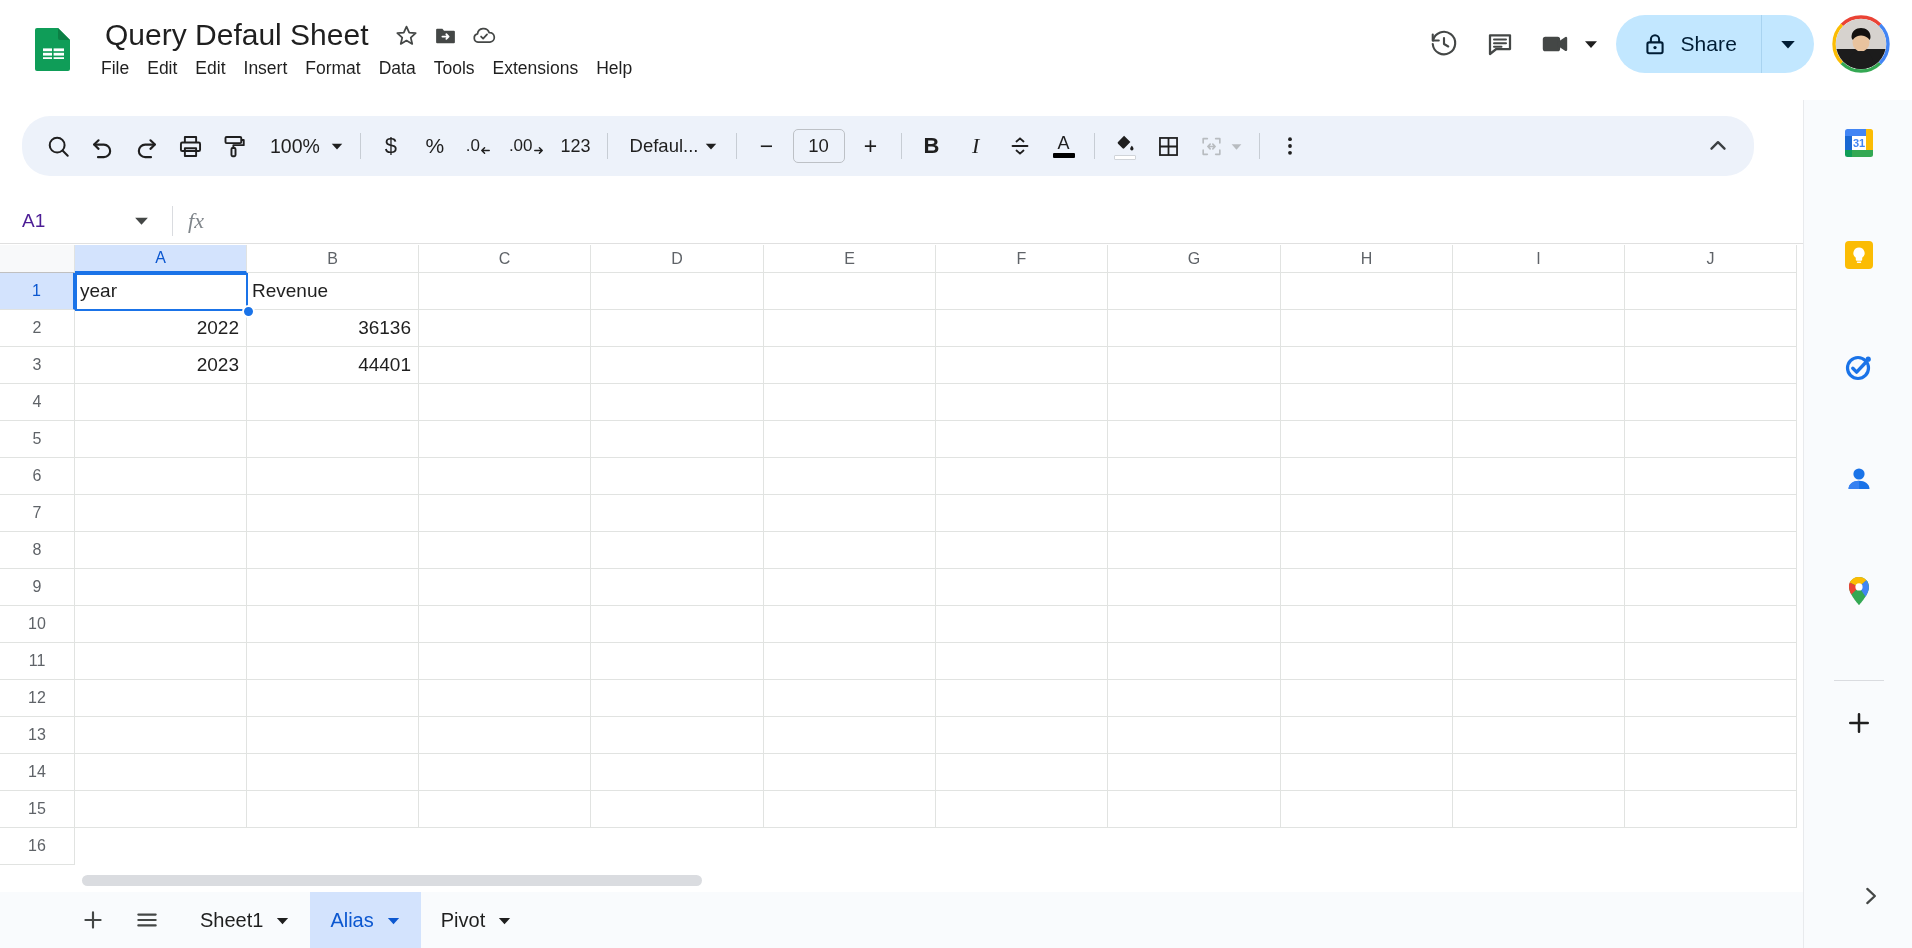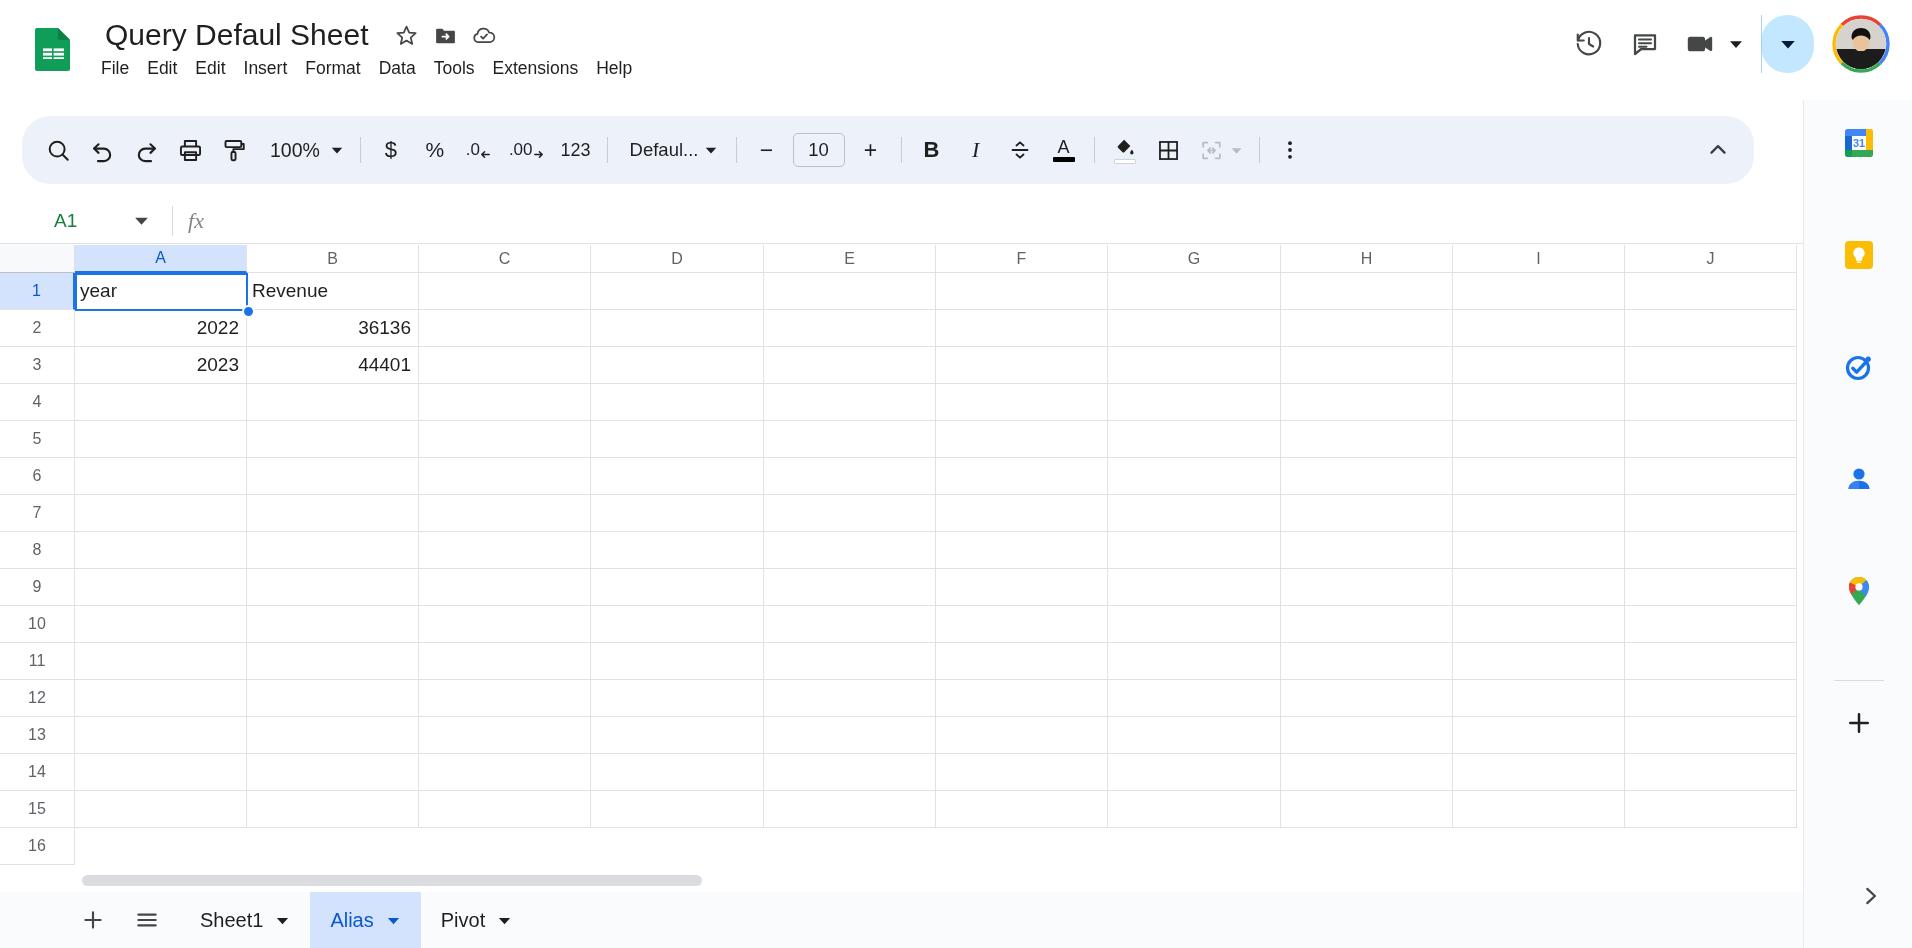--- a/index.html
+++ b/index.html
@@ -62,21 +62,21 @@
     width: 58px; height: 58px; border-radius: 50%; margin-right: 22px;
     position: relative; cursor: pointer; flex-shrink: 0;
   }
   .avatar-photo {
     position: absolute; left: 4px; top: 4px; width: 50px; height: 50px;
     border-radius: 50%; overflow: hidden; background: #c8c6c2;
   }
 
   
   .toolbar {
-    position: absolute; left: 22px; top: 116px; width: 1732px; height: 68px;
+    position: absolute; left: 22px; top: 116px; width: 1732px; height: 60px;
     background: #edf2fa; border-radius: 28px; display: flex; align-items: center;
   }
   .tb {
     height: 40px; min-width: 40px; border-radius: 6px; margin: 0 2px;
     display: flex; align-items: center; justify-content: center;
     cursor: pointer; color: #1f1f1f; padding: 0 6px; flex-shrink: 0;
   }
   .tb.disabled { color: #b8bcc0; cursor: default; }
   .tb-sep { width: 1px; height: 26px; background: #c7cdd4; margin: 0 8px; flex-shrink: 0; }
   .tb-text { font-size: 19px; color: #1f1f1f; white-space: nowrap; }
@@ -97,21 +97,21 @@
   
   .fxbar {
     position: absolute; left: 0; top: 198px; width: 1912px; height: 46px;
     background: #ffffff; display: flex; align-items: center;
     border-bottom: 1px solid #e0e0e0;
   }
   .namebox {
     width: 172px; height: 46px; display: flex; align-items: center;
     padding-left: 22px; cursor: text; flex-shrink: 0;
   }
-  .namebox-val { font-size: 19px; color: #15803d; flex: 1; margin-left: 32px; }
+  .namebox-val { font-size: 19px; color: #4c1d95; flex: 1; }
   .namebox-caret { margin-right: 22px; display: flex; align-items: center; color: #444746; }
   .fx-sep { width: 1px; height: 30px; background: #dadce0; flex-shrink: 0; }
   .fx-icon {
     width: 46px; display: flex; align-items: center; justify-content: center;
     font-family: "Liberation Serif", serif; font-style: italic;
     font-size: 22px; color: #80868b; flex-shrink: 0;
   }
   .fx-input {
     flex: 1; height: 46px; display: flex; align-items: center;
     font-family: "Liberation Mono", monospace; font-size: 18.6px;
@@ -283,20 +283,30 @@
           </svg>
         </div>
         <div class="meet-caret">
           <svg width="16" height="16" viewBox="0 0 12 12">
               <path d="M1.5 4l4.5 5 4.5-5z" fill="currentColor"></path>
             </svg>
         </div>
       </div>
 
       <div class="share-wrap">
+        <div class="share-main">
+          <span style="display:flex;align-items:center;color:#001d35">
+            <svg width="26" height="26" viewBox="0 0 24 24" fill="none" stroke="currentColor" stroke-width="1.9" stroke-linejoin="round">
+              <rect x="5" y="10.5" width="14" height="10" rx="1.6"></rect>
+              <path d="M8.2 10.5V7.8a3.8 3.8 0 0 1 7.6 0v2.7"></path>
+              <circle cx="12" cy="15.3" r="1.5" fill="currentColor" stroke="none"></circle>
+            </svg>
+          </span>
+          <span class="share-label">Share</span>
+        </div>
         <div class="share-div"></div>
         <div class="share-caret">
           <svg width="18" height="18" viewBox="0 0 12 12">
               <path d="M1.5 4l4.5 5 4.5-5z" fill="#001d35"></path>
             </svg>
         </div>
       </div>
 
       <div class="avatar-ring">
         <svg width="58" height="58" viewBox="0 0 58 58" style="position:absolute;left:0;top:0">

